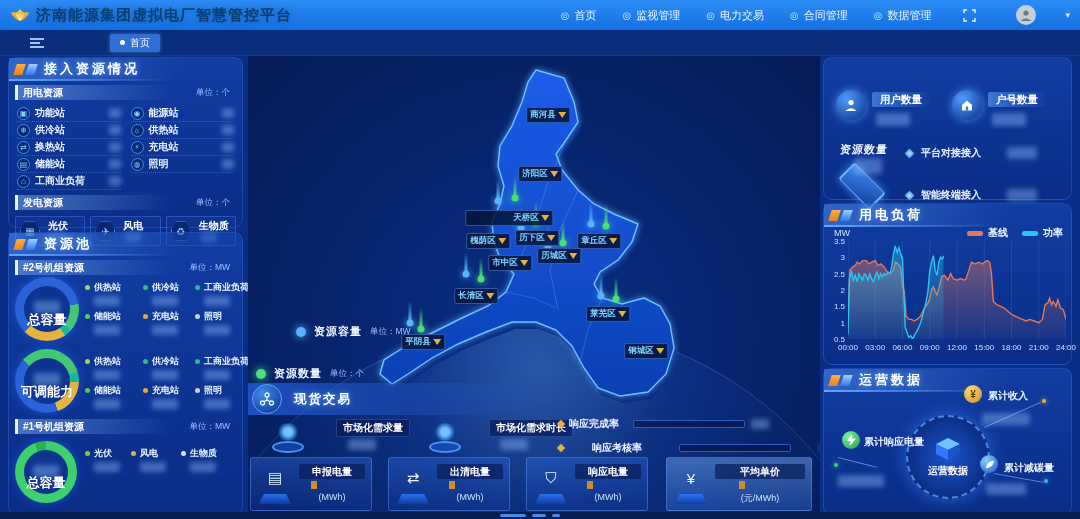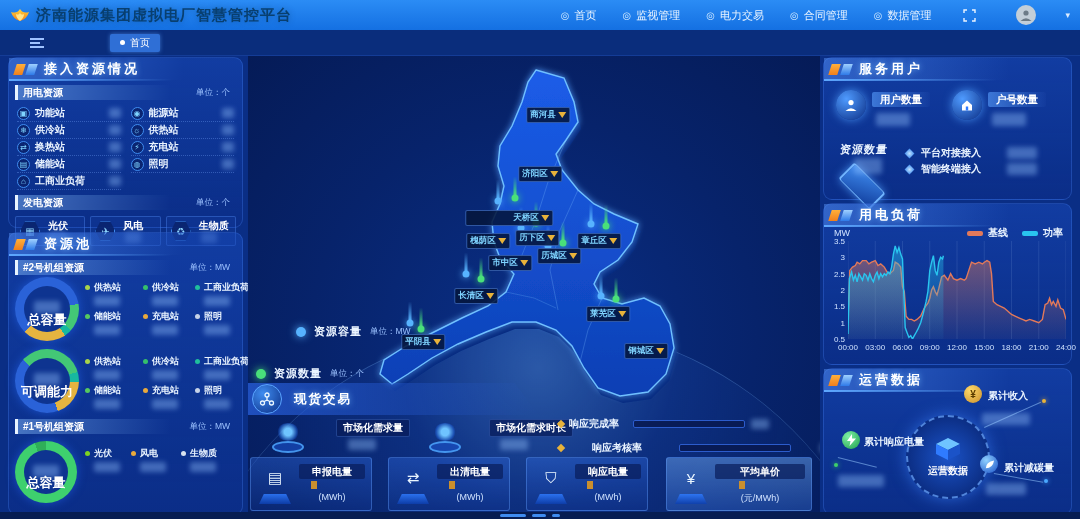--- a/index.html
+++ b/index.html
@@ -635,25 +635,20 @@
           </div>
         <span class="lb">平均单价</span>
           <span class="stem"></span>
         <span class="unit">(元/MWh)</span>
       </div>
     </div>
   </div>
 </div>
 
 <div class="panel" style="left:823px;top:57px;width:249px;height:143px;">
-  <div class="p-hd">
-    <span class="d1"></span>
-      <span class="d2"></span>
-    <span class="t">服务用户</span>
-  </div>
   <div class="svc-card" style="left:12px;top:32px;">
     <span class="svc-ico">
       <svg width="14" height="14" viewBox="0 0 14 14">
           <circle cx="7" cy="4.6" r="2.6" fill="#fff"></circle>
           <path d="M1.5 13 Q7 7.5 12.5 13 Z" fill="#fff"></path>
         </svg>
     </span>
     <span class="svc-chip">用户数量</span>
   </div>
   <span class="bb" style="position:absolute;left:52px;top:55px;width:34px;height:13px;"></span>
@@ -672,21 +667,21 @@
   <div class="ped3d" style="left:16px;top:92px;width:50px;height:46px;">
       <span class="top"></span>
     </div>
   <span class="bb" style="position:absolute;left:30px;top:100px;width:28px;height:16px;z-index:2;"></span>
 
   <div class="acc-row" style="left:82px;top:88px;">
     <span class="diam"></span>
     <span class="acc-lb">平台对接接入</span>
     <span class="bb" style="width:30px;height:12px;margin-left:18px;"></span>
   </div>
-  <div class="acc-row" style="left:82px;top:104px;">
+  <div class="acc-row" style="left:82px;top:130px;">
     <span class="diam"></span>
     <span class="acc-lb">智能终端接入</span>
     <span class="bb" style="width:30px;height:12px;margin-left:18px;"></span>
   </div>
 </div>
 
 <div class="panel" style="left:823px;top:203px;width:249px;height:162px;">
   <div class="p-hd">
     <span class="d1"></span>
       <span class="d2"></span>

